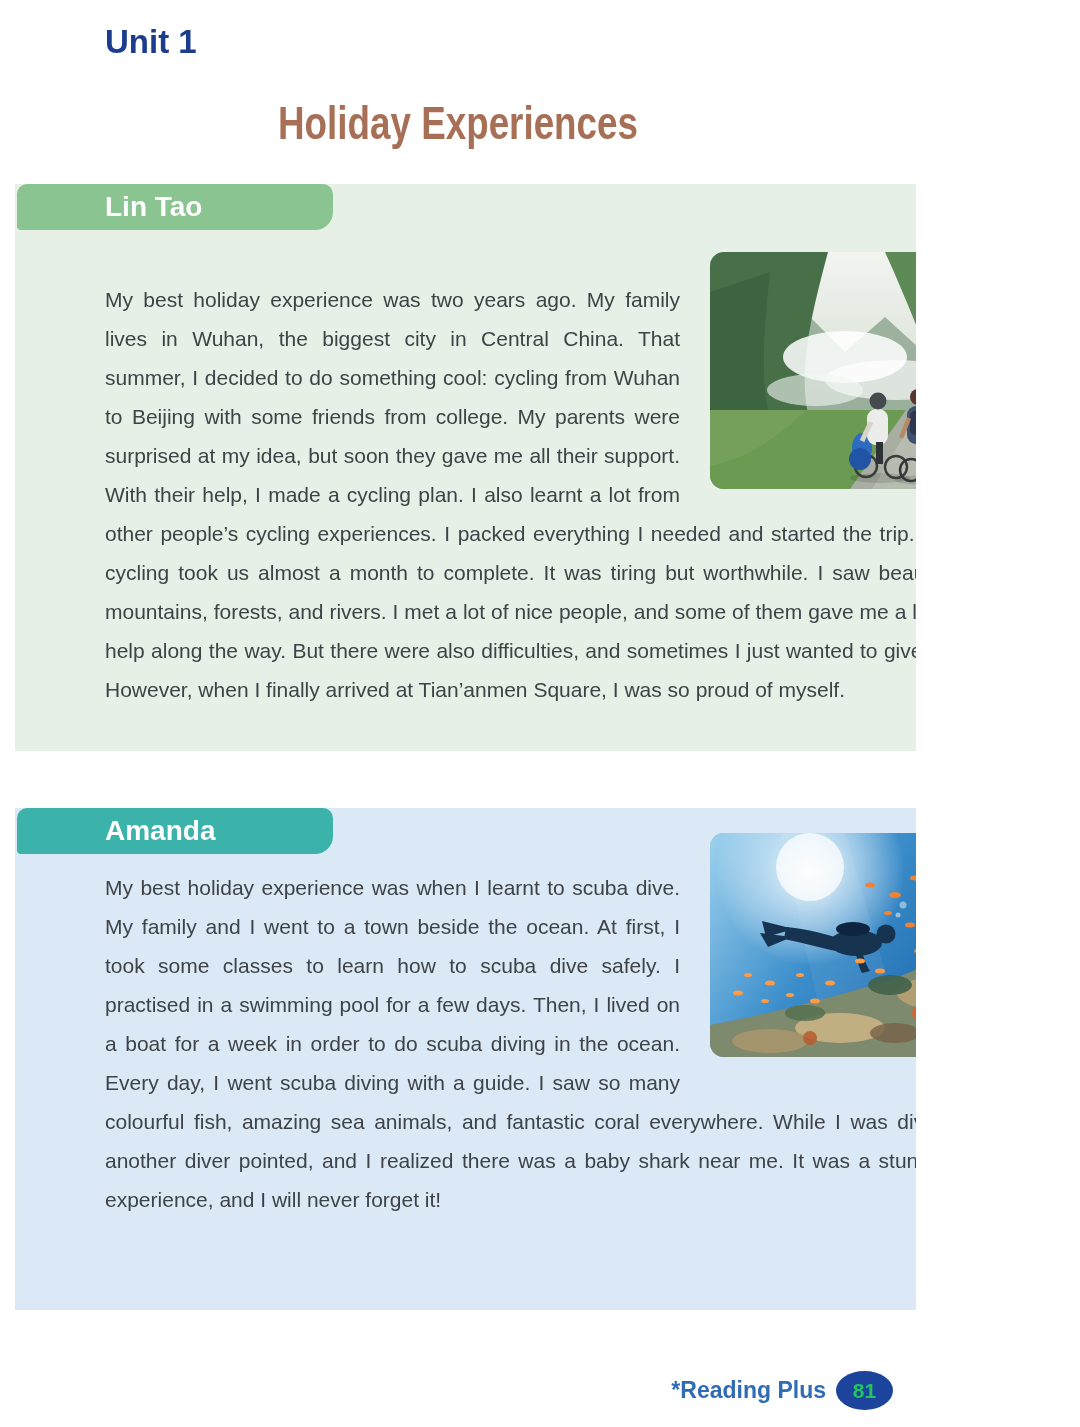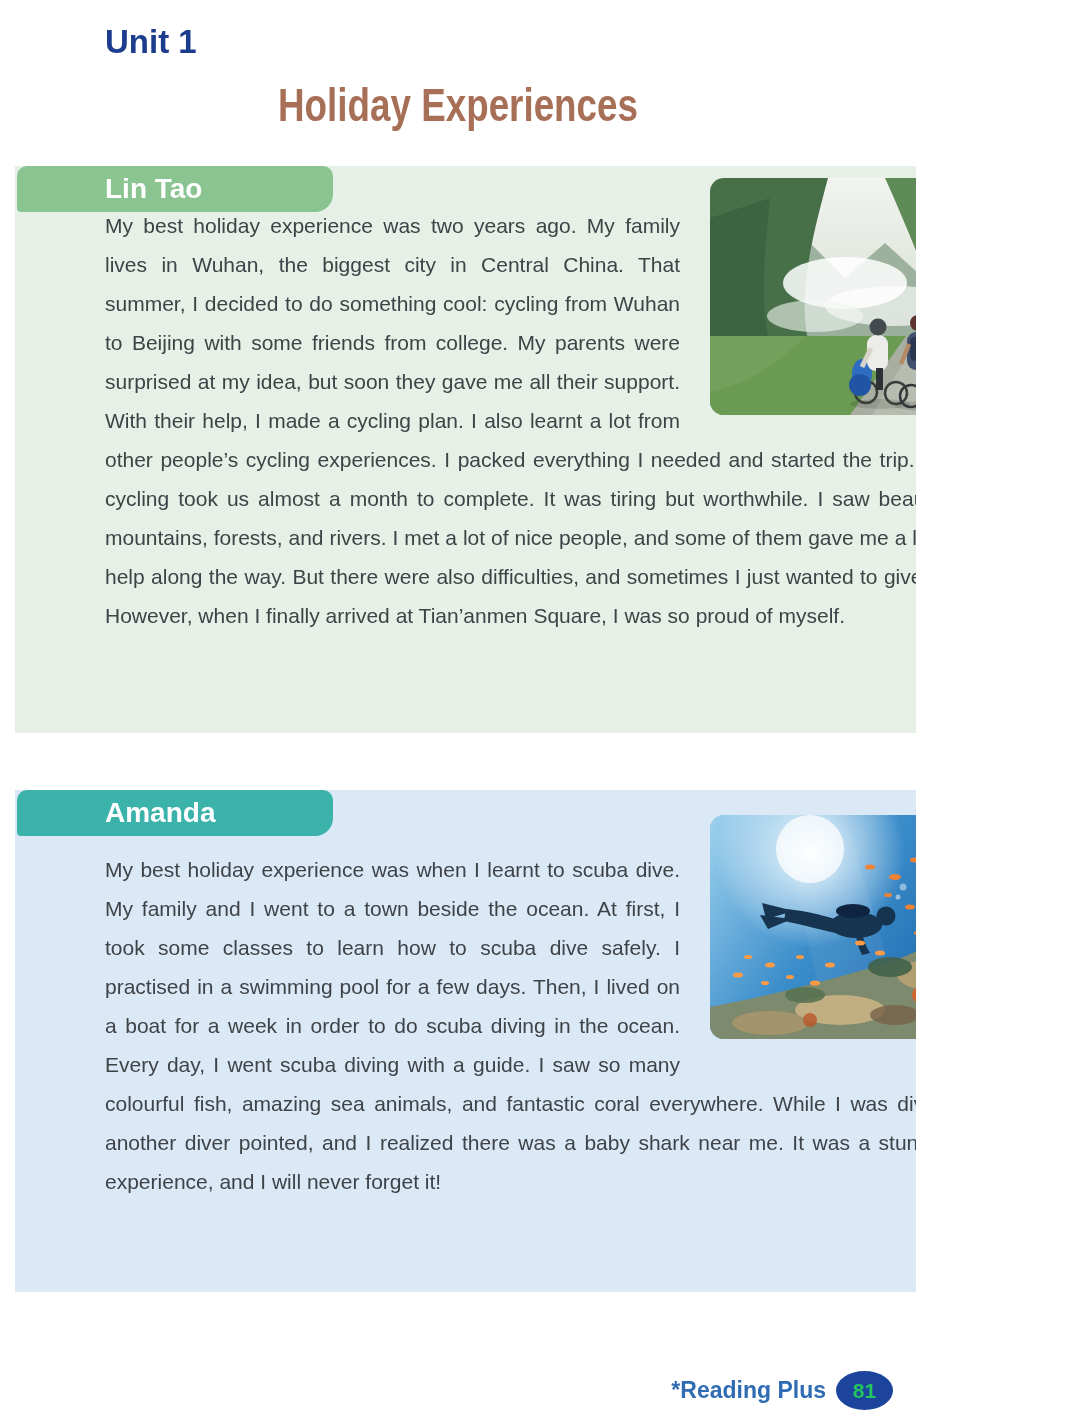--- a/index.html
+++ b/index.html
@@ -9,37 +9,37 @@
     background:#ffffff;
     font-family:"Liberation Sans",sans-serif;
     overflow:hidden;
   }
   .unit{
     margin:22px 0 0 105px;
     font-size:33px;line-height:40px;font-weight:bold;
     color:#1c3c8e;
   }
   .title{
-    margin:18px 0 0 0;
+    margin:36px 0 0 0;
     text-align:center;
     font-size:46px;line-height:50px;font-weight:bold;
     color:#a86f57;
   }
   .title-inner{display:inline-block;transform:scaleX(0.8);transform-origin:center;letter-spacing:0px;white-space:nowrap;}
   .panel{
     position:relative;
     margin-left:15px;
     width:1018px;
     box-sizing:border-box;
   }
   .panel-green{
     margin-top:36px;
     min-height:567px;
     background:#e6f0e6;
-    padding:40px 75px 30px 90px;
+    padding:96px 75px 30px 90px;
   }
   .panel-blue{
     margin-top:57px;
     min-height:502px;
     background:#dbe9f6;
     padding:60px 75px 40px 90px;
   }
   .tab{
     position:absolute;
     left:2px;top:0;

